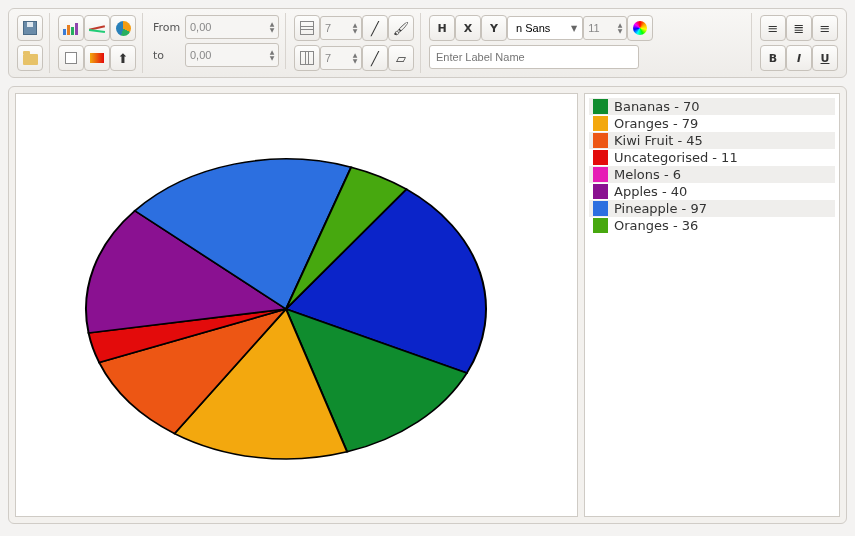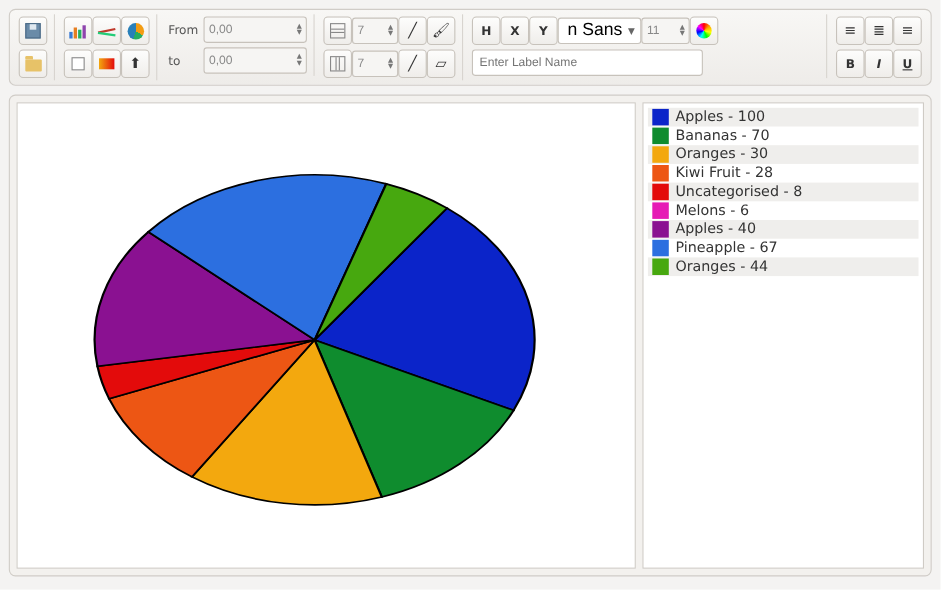--- a/index.html
+++ b/index.html
@@ -59,21 +59,21 @@
   .spin .arrows span { font-size:6px; line-height:6px; color:#777; text-align:center; cursor:pointer; }
 
   .spin.small input { width: 28px; text-align:left; }
   .spin.med input { width: 30px; }
 
   .combo {
     display:flex; align-items:center;
     border:1px solid #c7c2bb; border-radius:3px;
     background:#fff; height:24px; padding:0 2px 0 6px;
   }
-  .combo input { border:none; width:54px; font-size:16px; background:transparent; }
+  .combo input { border:none; width:54px; font-size:11px; background:transparent; }
   .combo .drop { font-size:8px; color:#666; padding:0 3px; cursor:pointer; }
 
   .text-input {
     border:1px solid #c7c2bb; border-radius:3px;
     background:#fff; height:24px; padding:4px 6px;
     font-size:11px; color:#999; width:210px;
   }
 
   .mini { font-weight:bold; font-size:11px; }
 
@@ -328,49 +328,45 @@
           <path d="M0,0 L-55.73041384422854,83.03084350258655 A100,100 0 0 1 -93.4123238122878,35.695066325590325 Z" fill="#ed5614" class="slice"></path>
           <path d="M0,0 L-93.4123238122878,35.695066325590325 A100,100 0 0 1 -98.72089571829345,15.943172475320916 Z" fill="#e30b0b" class="slice"></path>
           <path d="M0,0 L-98.72089571829345,15.943172475320916 A100,100 0 0 1 -75.57043967617302,-65.4912868032832 Z" fill="#8a1191" class="slice"></path>
           <path d="M0,0 L-75.57043967617302,-65.4912868032832 A100,100 0 0 1 32.55681544571563,-94.55185755993169 Z" fill="#2c6fe0" class="slice"></path>
           <path d="M0,0 L32.55681544571563,-94.55185755993169 A100,100 0 0 1 60.181502315204796,-79.8635510047293 Z" fill="#47a80f" class="slice"></path>
         </svg>
     </div>
   </div>
   <div class="legend">
       <div class="legend-item">
-        <span class="legend-swatch" style="background: rgb(11, 36, 201);"></span>
-        <span class="legend-label">Apples - 100</span>
-      </div>
-      <div class="legend-item">
         <span class="legend-swatch" style="background: rgb(15, 140, 46);"></span>
         <span class="legend-label">Bananas - 70</span>
       </div>
       <div class="legend-item">
         <span class="legend-swatch" style="background: rgb(243, 168, 14);"></span>
-        <span class="legend-label">Oranges - 30</span>
+        <span class="legend-label">Oranges - 79</span>
       </div>
       <div class="legend-item">
         <span class="legend-swatch" style="background: rgb(237, 86, 20);"></span>
-        <span class="legend-label">Kiwi Fruit - 28</span>
+        <span class="legend-label">Kiwi Fruit - 45</span>
       </div>
       <div class="legend-item">
         <span class="legend-swatch" style="background: rgb(227, 11, 11);"></span>
-        <span class="legend-label">Uncategorised - 8</span>
+        <span class="legend-label">Uncategorised - 11</span>
       </div>
       <div class="legend-item">
         <span class="legend-swatch" style="background: rgb(230, 27, 181);"></span>
         <span class="legend-label">Melons - 6</span>
       </div>
       <div class="legend-item">
         <span class="legend-swatch" style="background: rgb(138, 17, 145);"></span>
         <span class="legend-label">Apples - 40</span>
       </div>
       <div class="legend-item">
         <span class="legend-swatch" style="background: rgb(44, 111, 224);"></span>
-        <span class="legend-label">Pineapple - 67</span>
+        <span class="legend-label">Pineapple - 97</span>
       </div>
       <div class="legend-item">
         <span class="legend-swatch" style="background: rgb(71, 168, 15);"></span>
-        <span class="legend-label">Oranges - 44</span>
+        <span class="legend-label">Oranges - 36</span>
       </div>
     </div>
 </div>
 
 </body></html>

